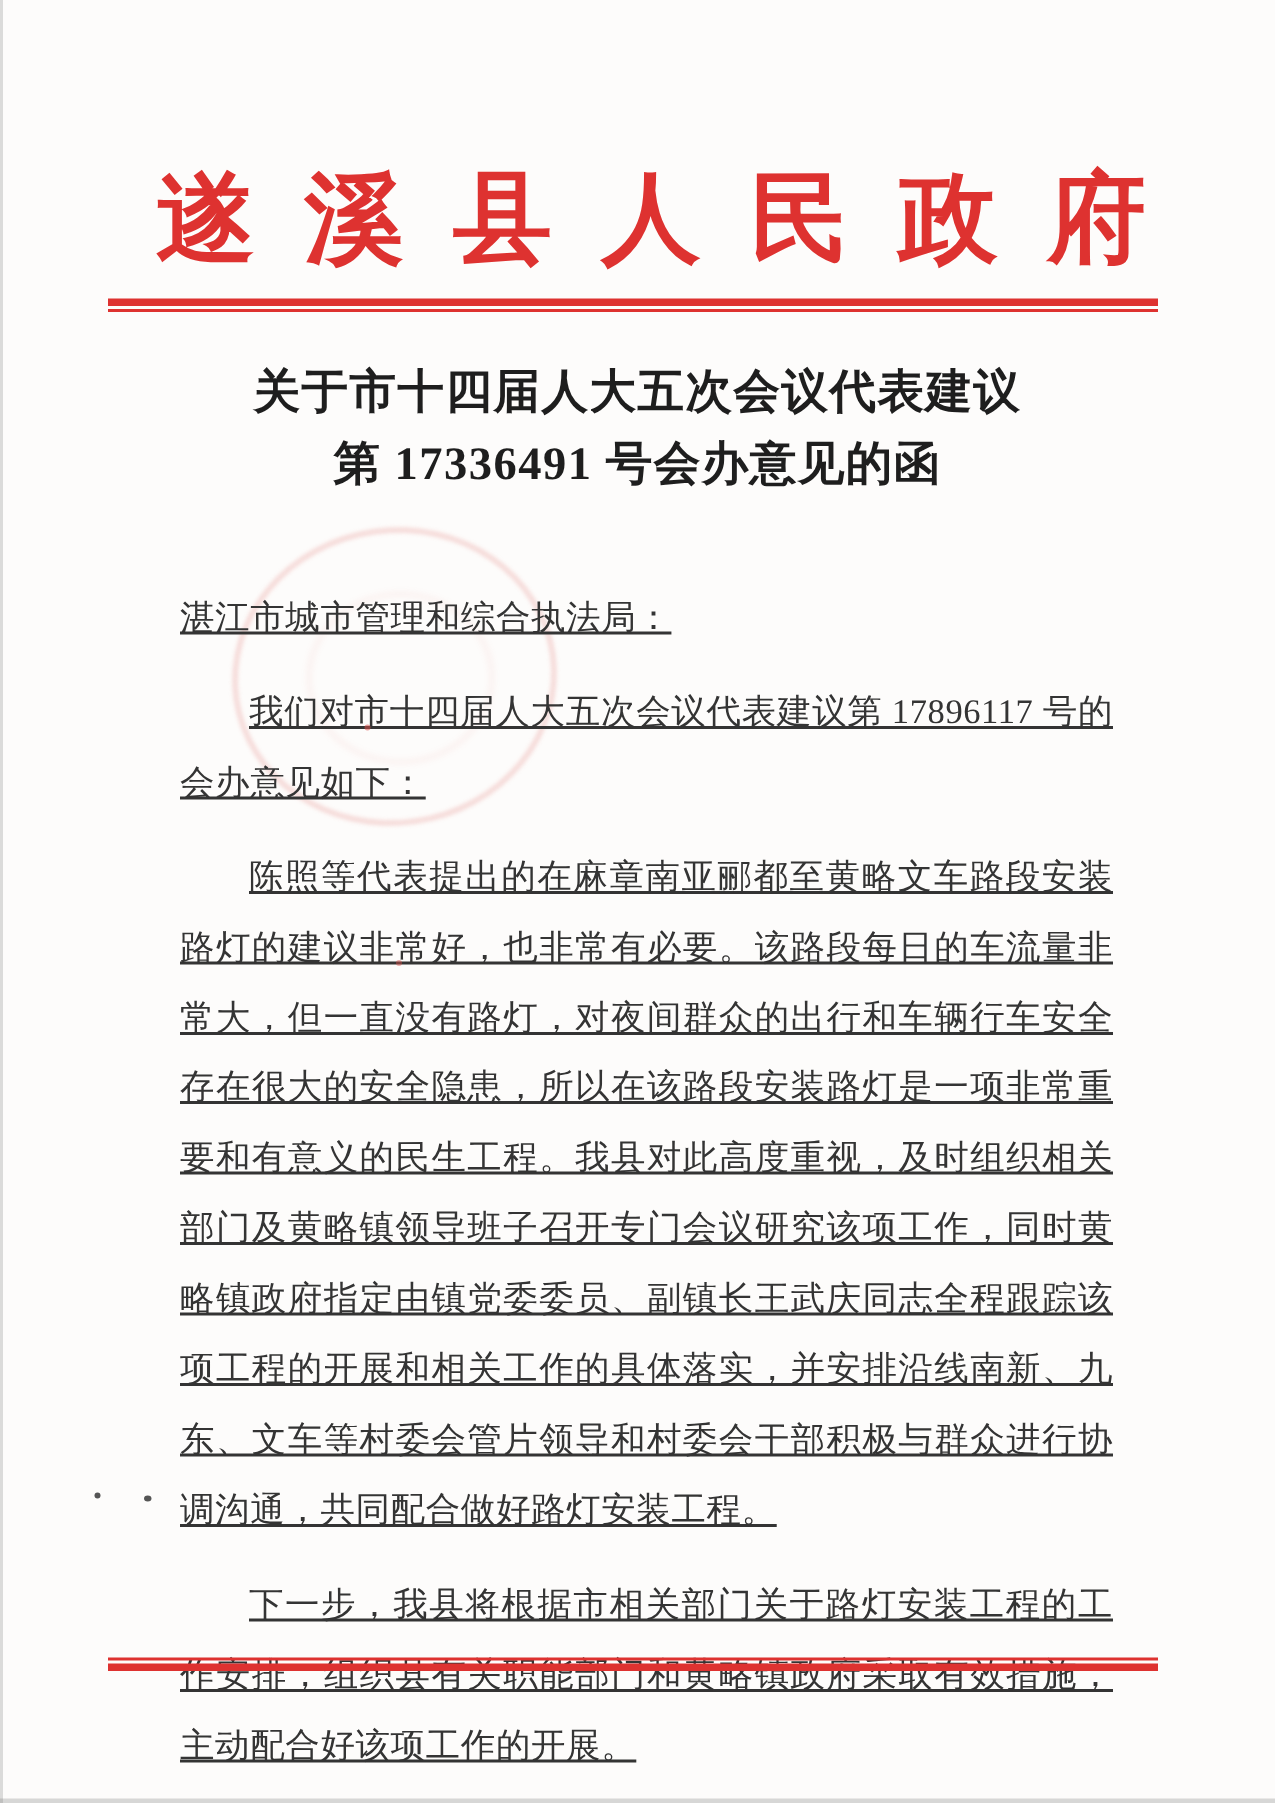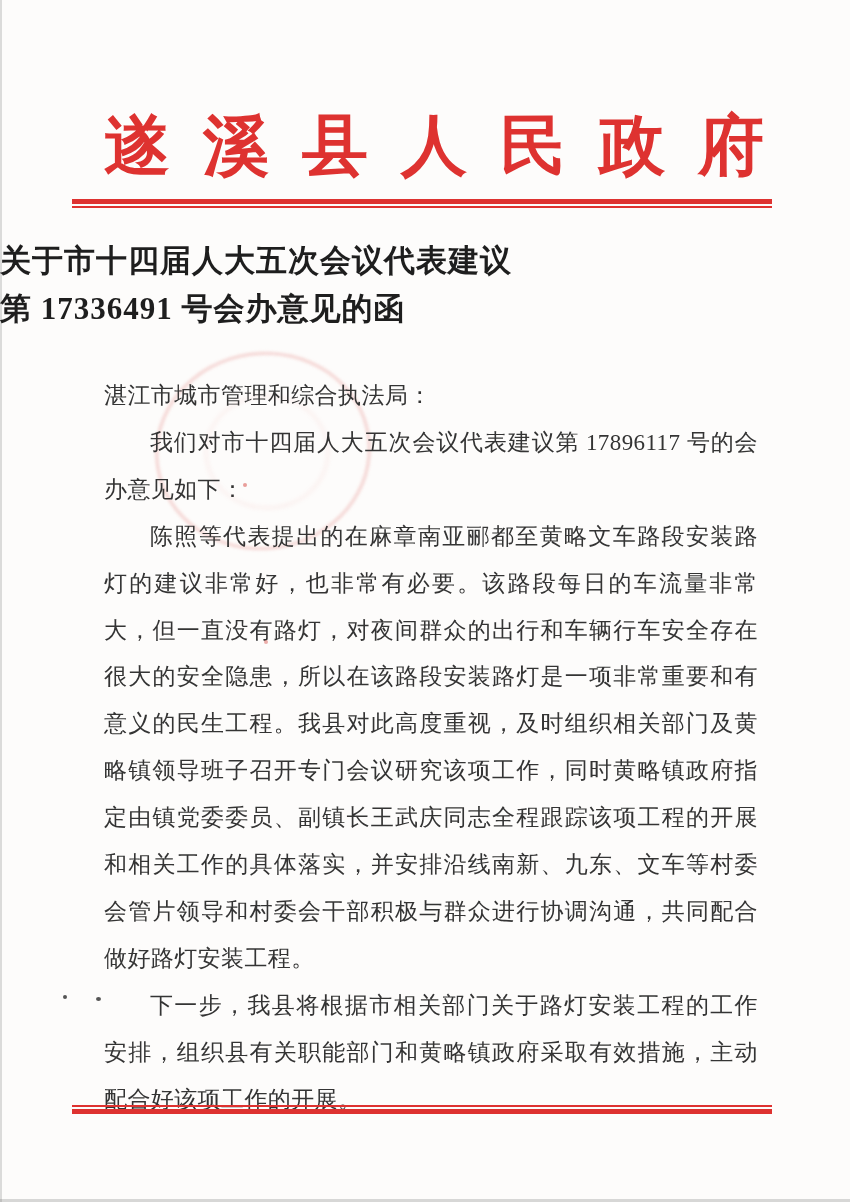--- a/index.html
+++ b/index.html
@@ -64,21 +64,21 @@
   .rule-bottom { top: 1105px; }
   .rule-bottom .bar-a { height: 2px; margin-bottom: 2px; }
   .rule-bottom .bar-b { height: 5px; }
 
   
   .doc-title {
     position: absolute;
     left: 0;
     right: 0;
     top: 237px;
-    text-align: left;
+    text-align: center;
     color: #1e1e1e;
     font-size: 31px;
     line-height: 48px;
     font-weight: bold;
     letter-spacing: 1px;
     font-family: "Liberation Serif", "DejaVu Serif", serif;
   }
 
   
   .stamp-ghost {
@@ -110,22 +110,23 @@
     top: 373px;
     width: 654px;
     color: #343434;
     font-size: 23px;
     line-height: 46.9px;
     letter-spacing: 0.4px;
     text-align: justify;
     font-family: "Liberation Serif", "DejaVu Serif", serif;
   }
   .body-text p {
-    margin: 0;
+    margin: 16px;
     padding: 0;
+    text-decoration: underline;
   }
   .body-text p.indent {
     text-indent: 2em;
   }
 
   
   .speck {
     position: absolute;
     background: #555;
     border-radius: 50%;

